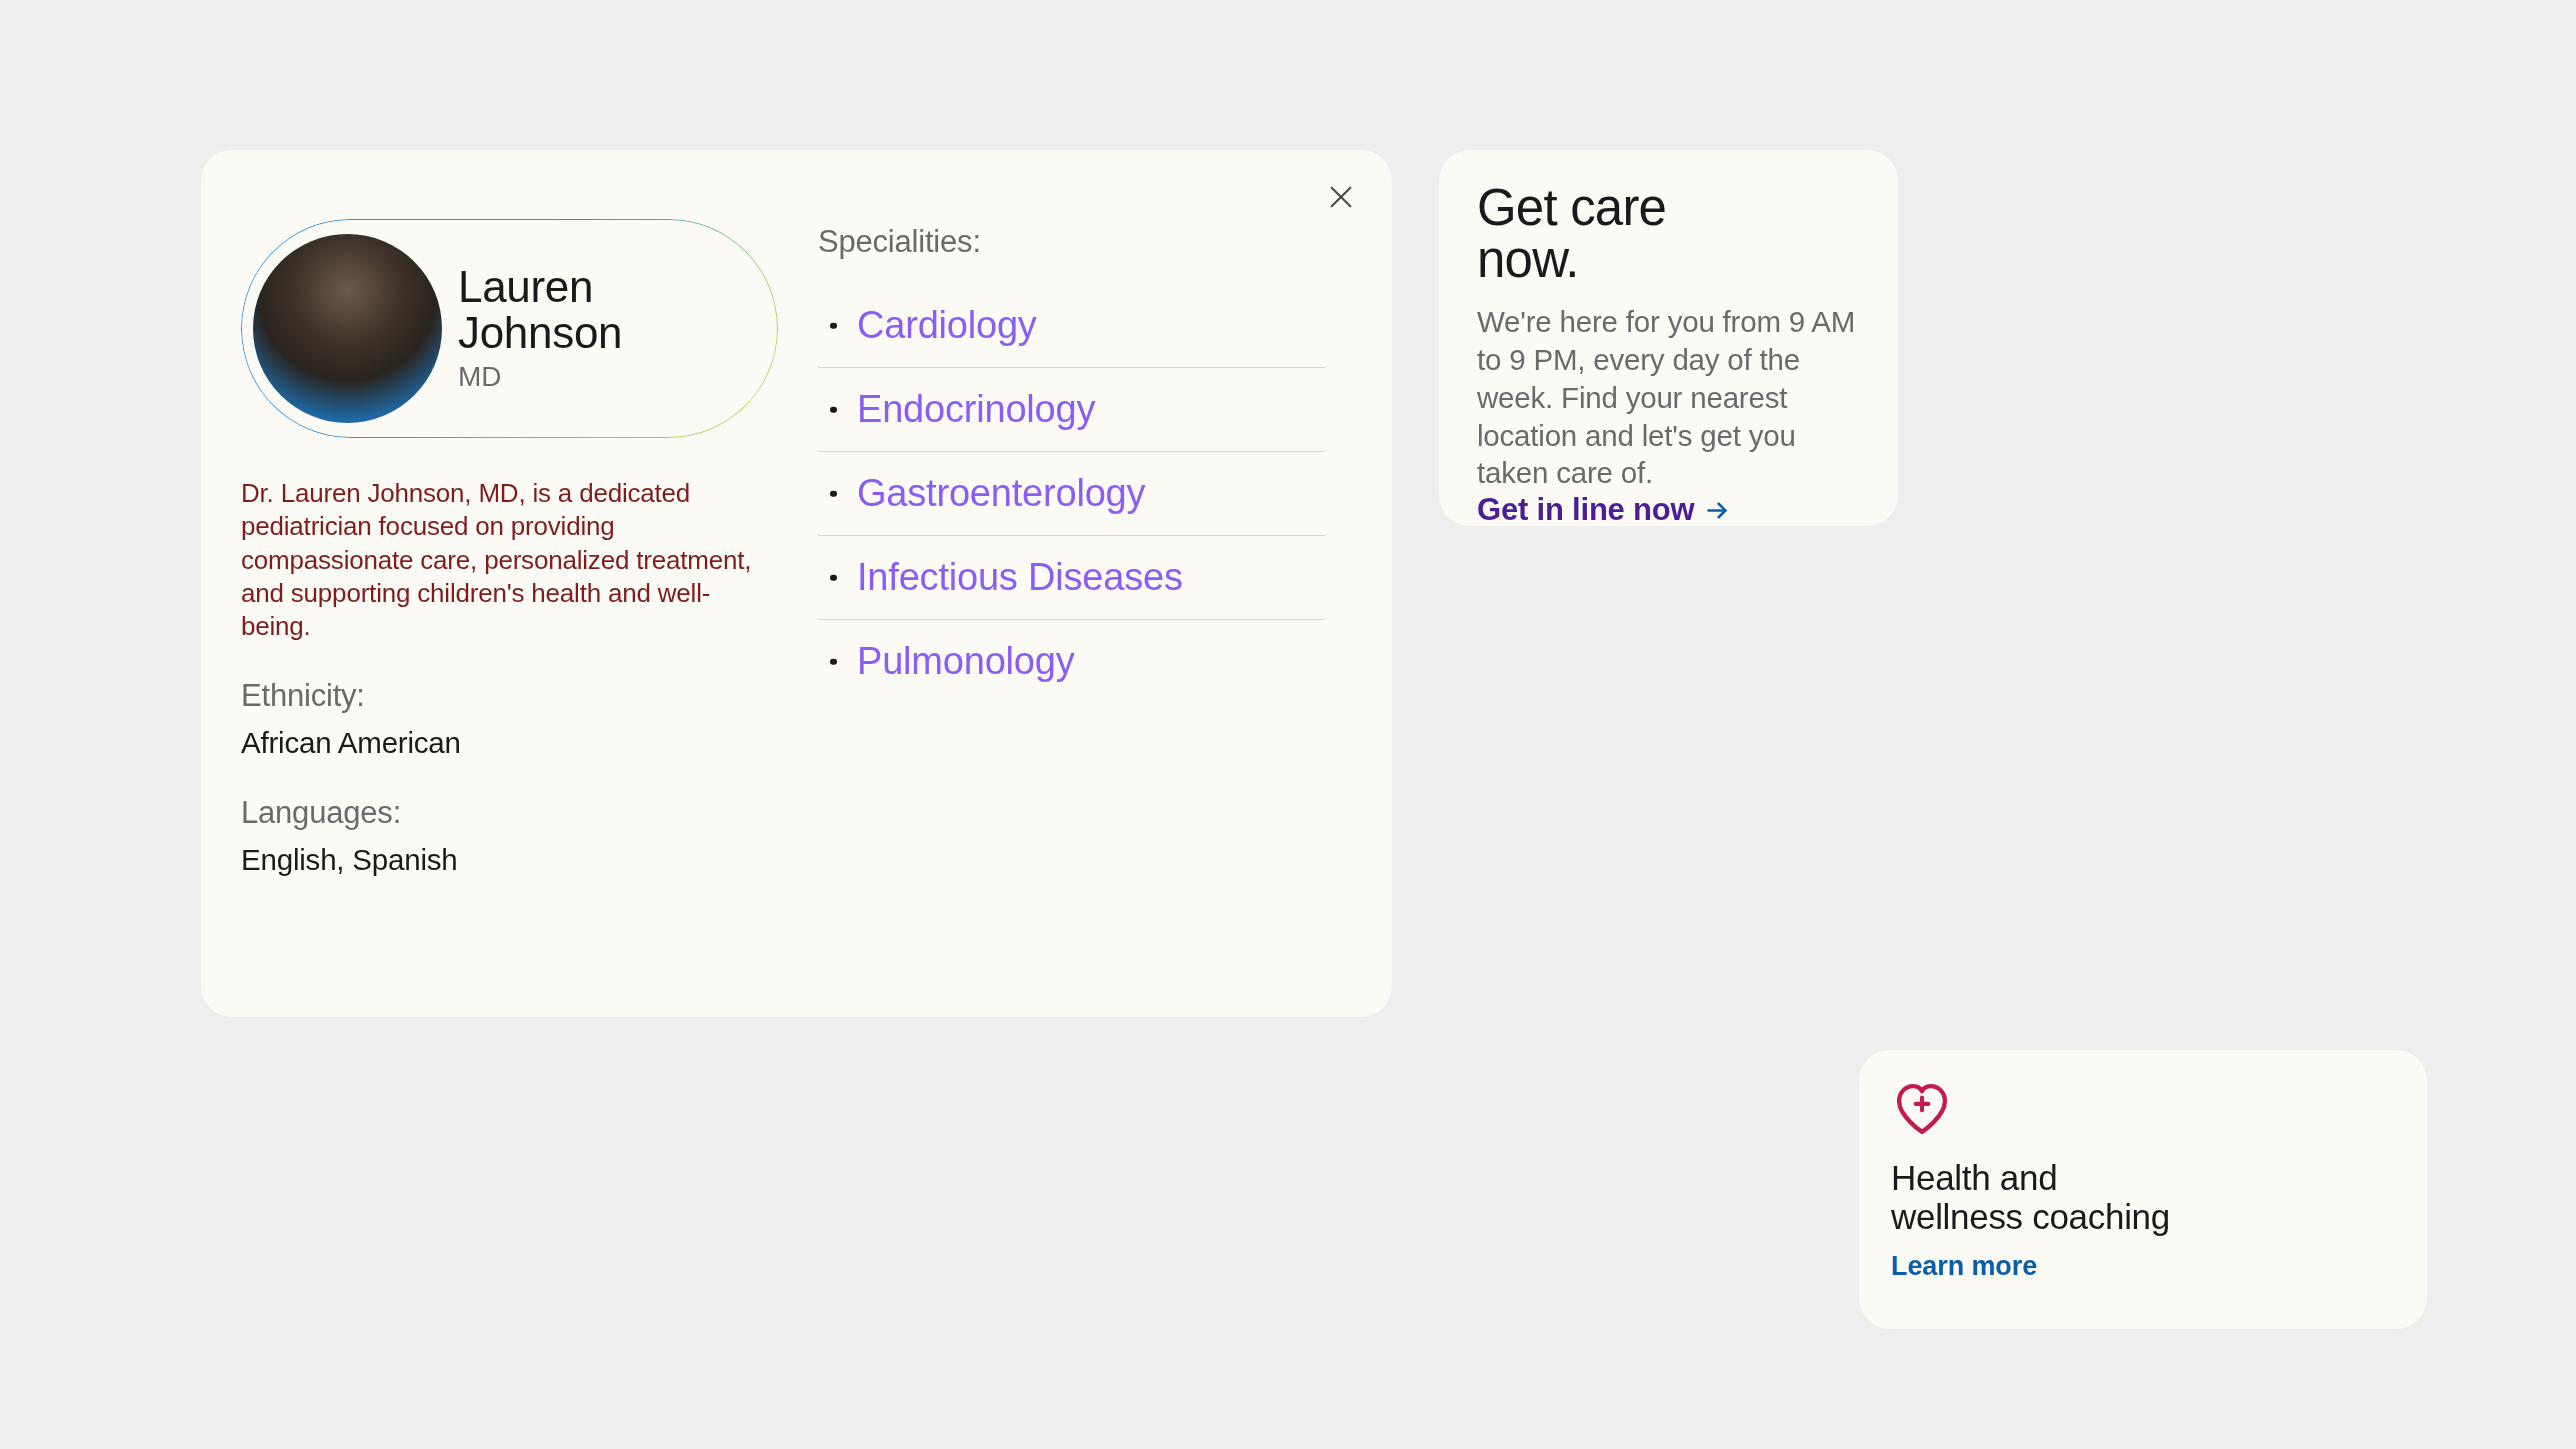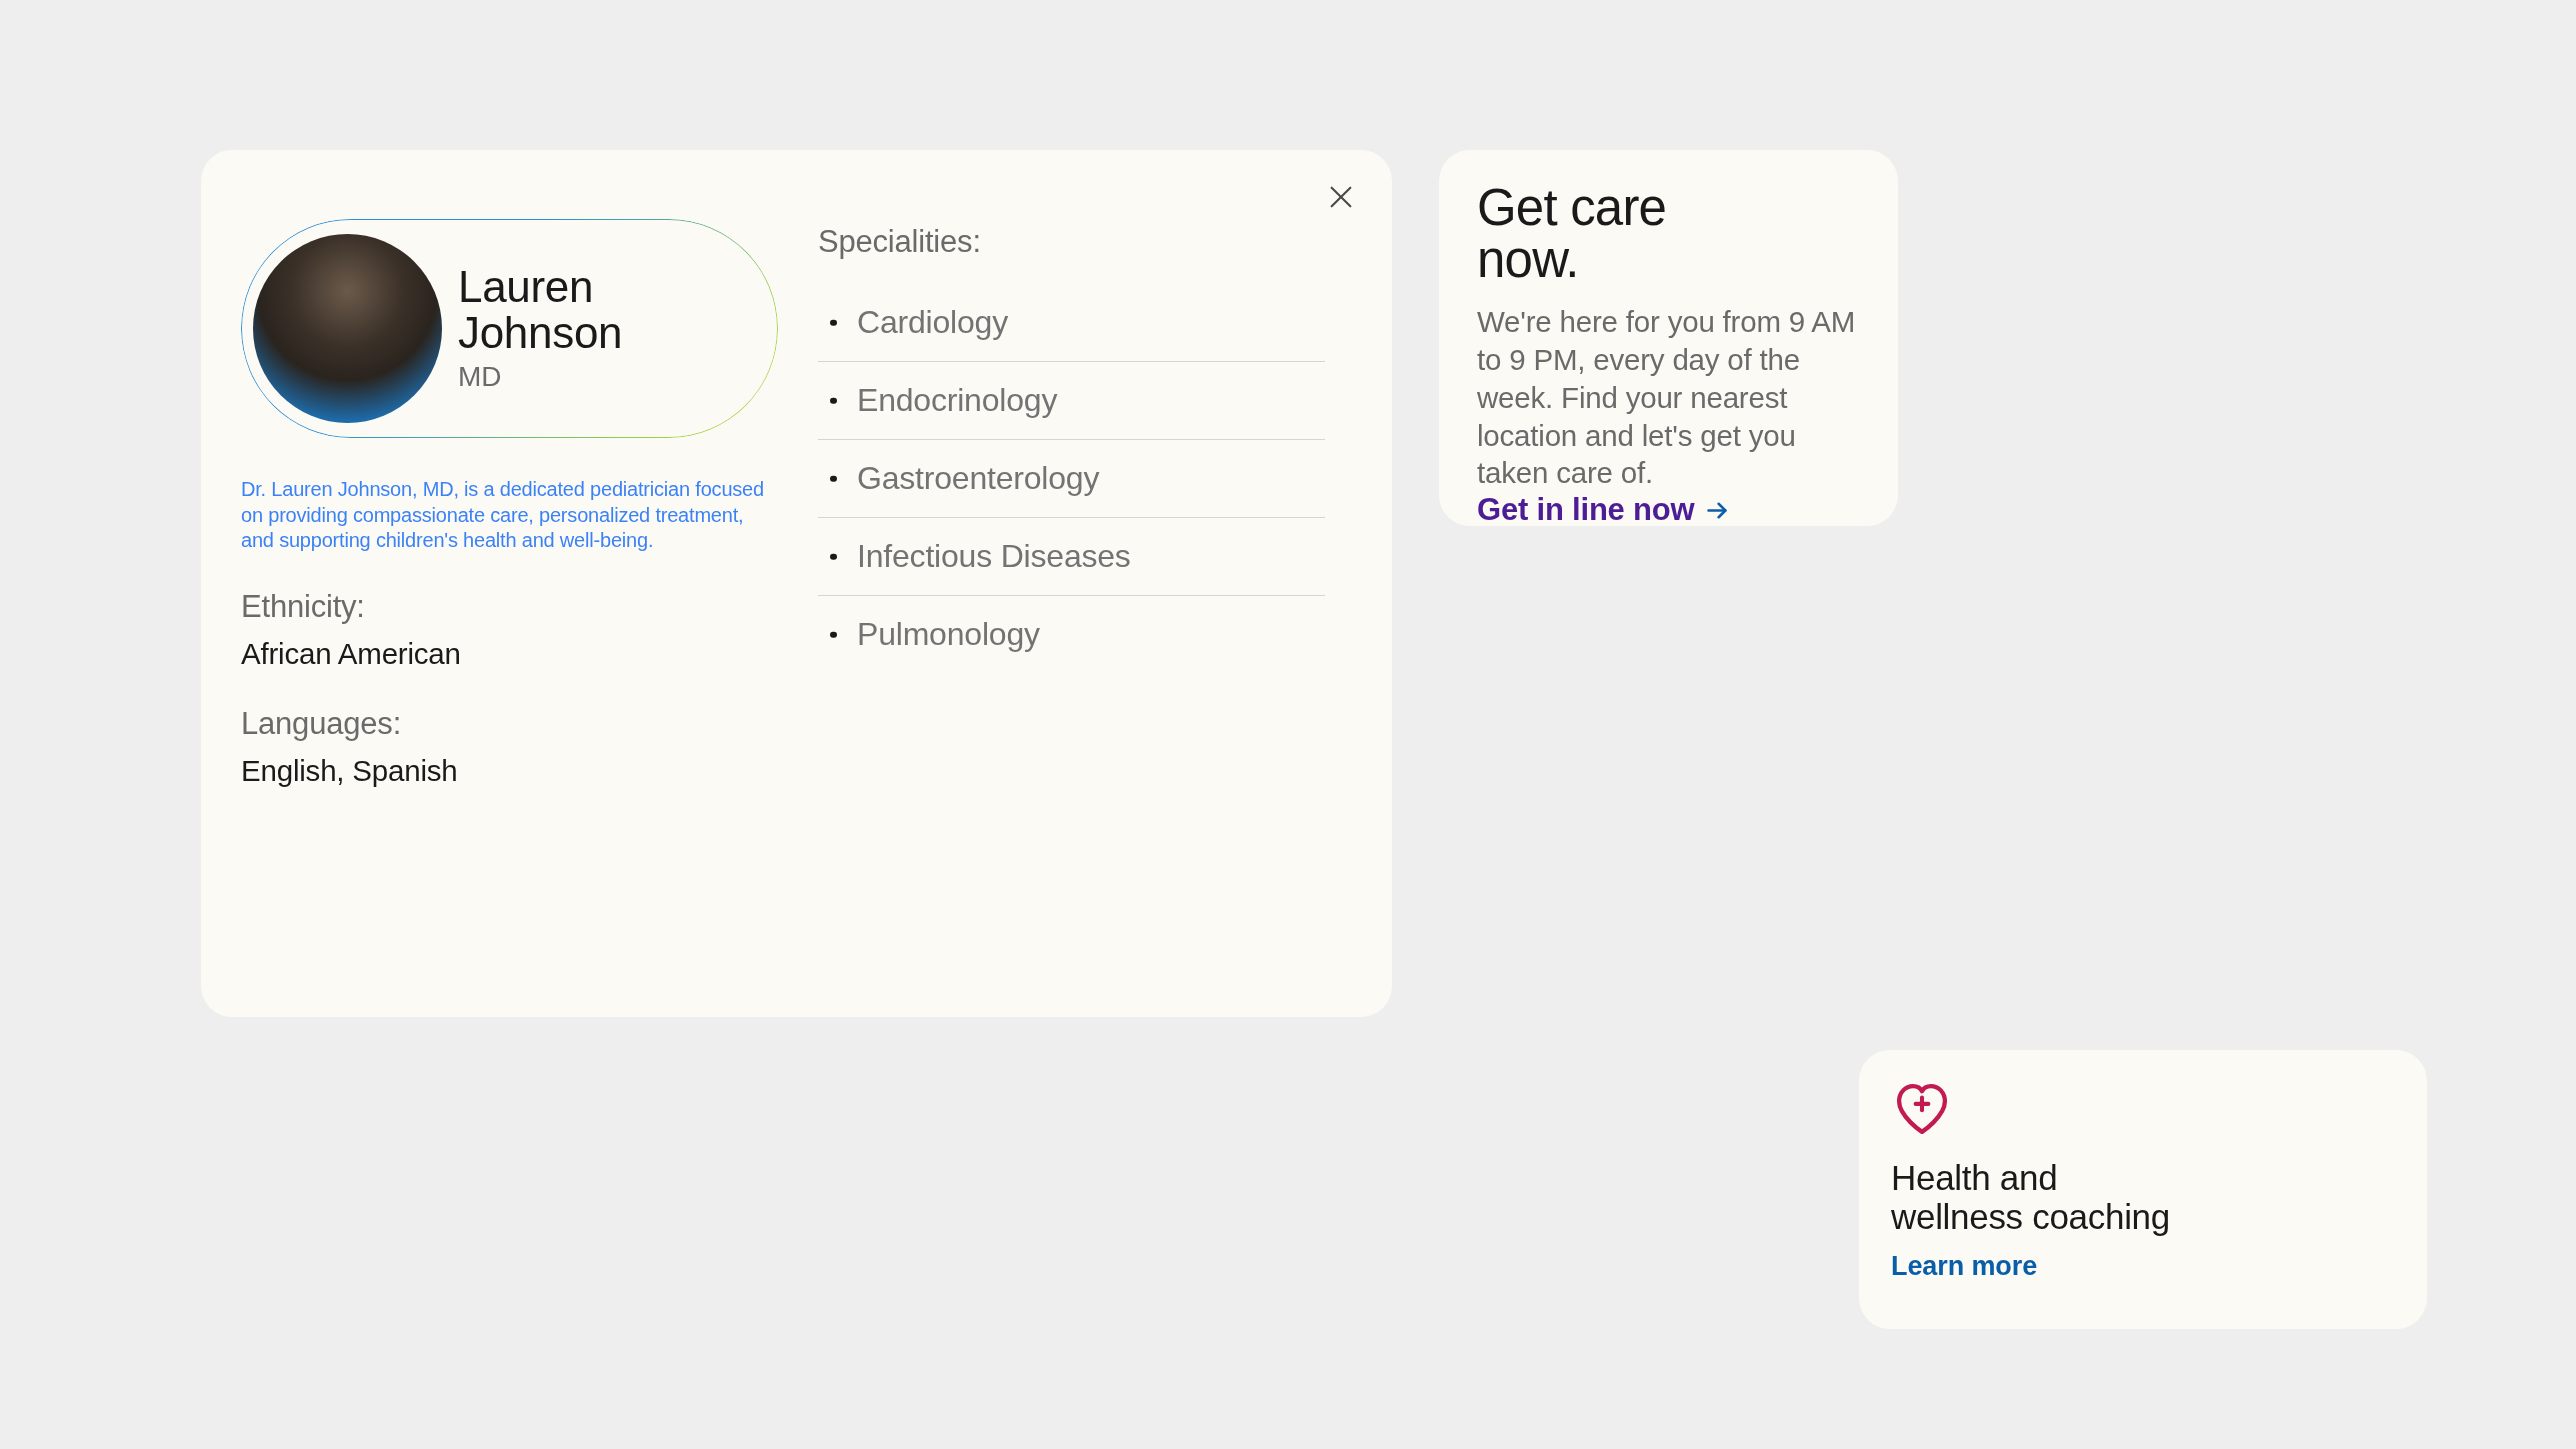--- a/index.html
+++ b/index.html
@@ -82,23 +82,23 @@
     letter-spacing: -0.3px;
     font-weight: 400;
   }
   .profile-cred {
     font-size: 28px;
     color: #6a6a6a;
     margin-top: 5.4px;
   }
 
   .bio {
-    font-size: 20px;
+    font-size: 26px;
     line-height: 1.28;
-    color: #3b82f6;
+    color: #7f1d1d;
     margin-top: 39px;
     letter-spacing: -0.2px;
   }
 
   .field-label {
     font-size: 31px;
     color: #6a6a6a;
     margin-top: 35px;
     letter-spacing: -0.2px;
   }
@@ -117,22 +117,22 @@
   .spec-label {
     font-size: 31px;
     color: #6a6a6a;
     letter-spacing: -0.2px;
   }
   .spec-list {
     list-style: none;
     margin-top: 24px;
   }
   .spec-item {
-    font-size: 32px;
-    color: #737373;
+    font-size: 38px;
+    color: #8b5cf6;
     padding: 20px 0 20px 39px;
     position: relative;
     border-bottom: 0.7px solid #d8d5ce;
     letter-spacing: -0.2px;
   }
   .spec-item:last-child { border-bottom: none; }
   .spec-item::before {
     content: "";
     position: absolute;
     left: 12px;

